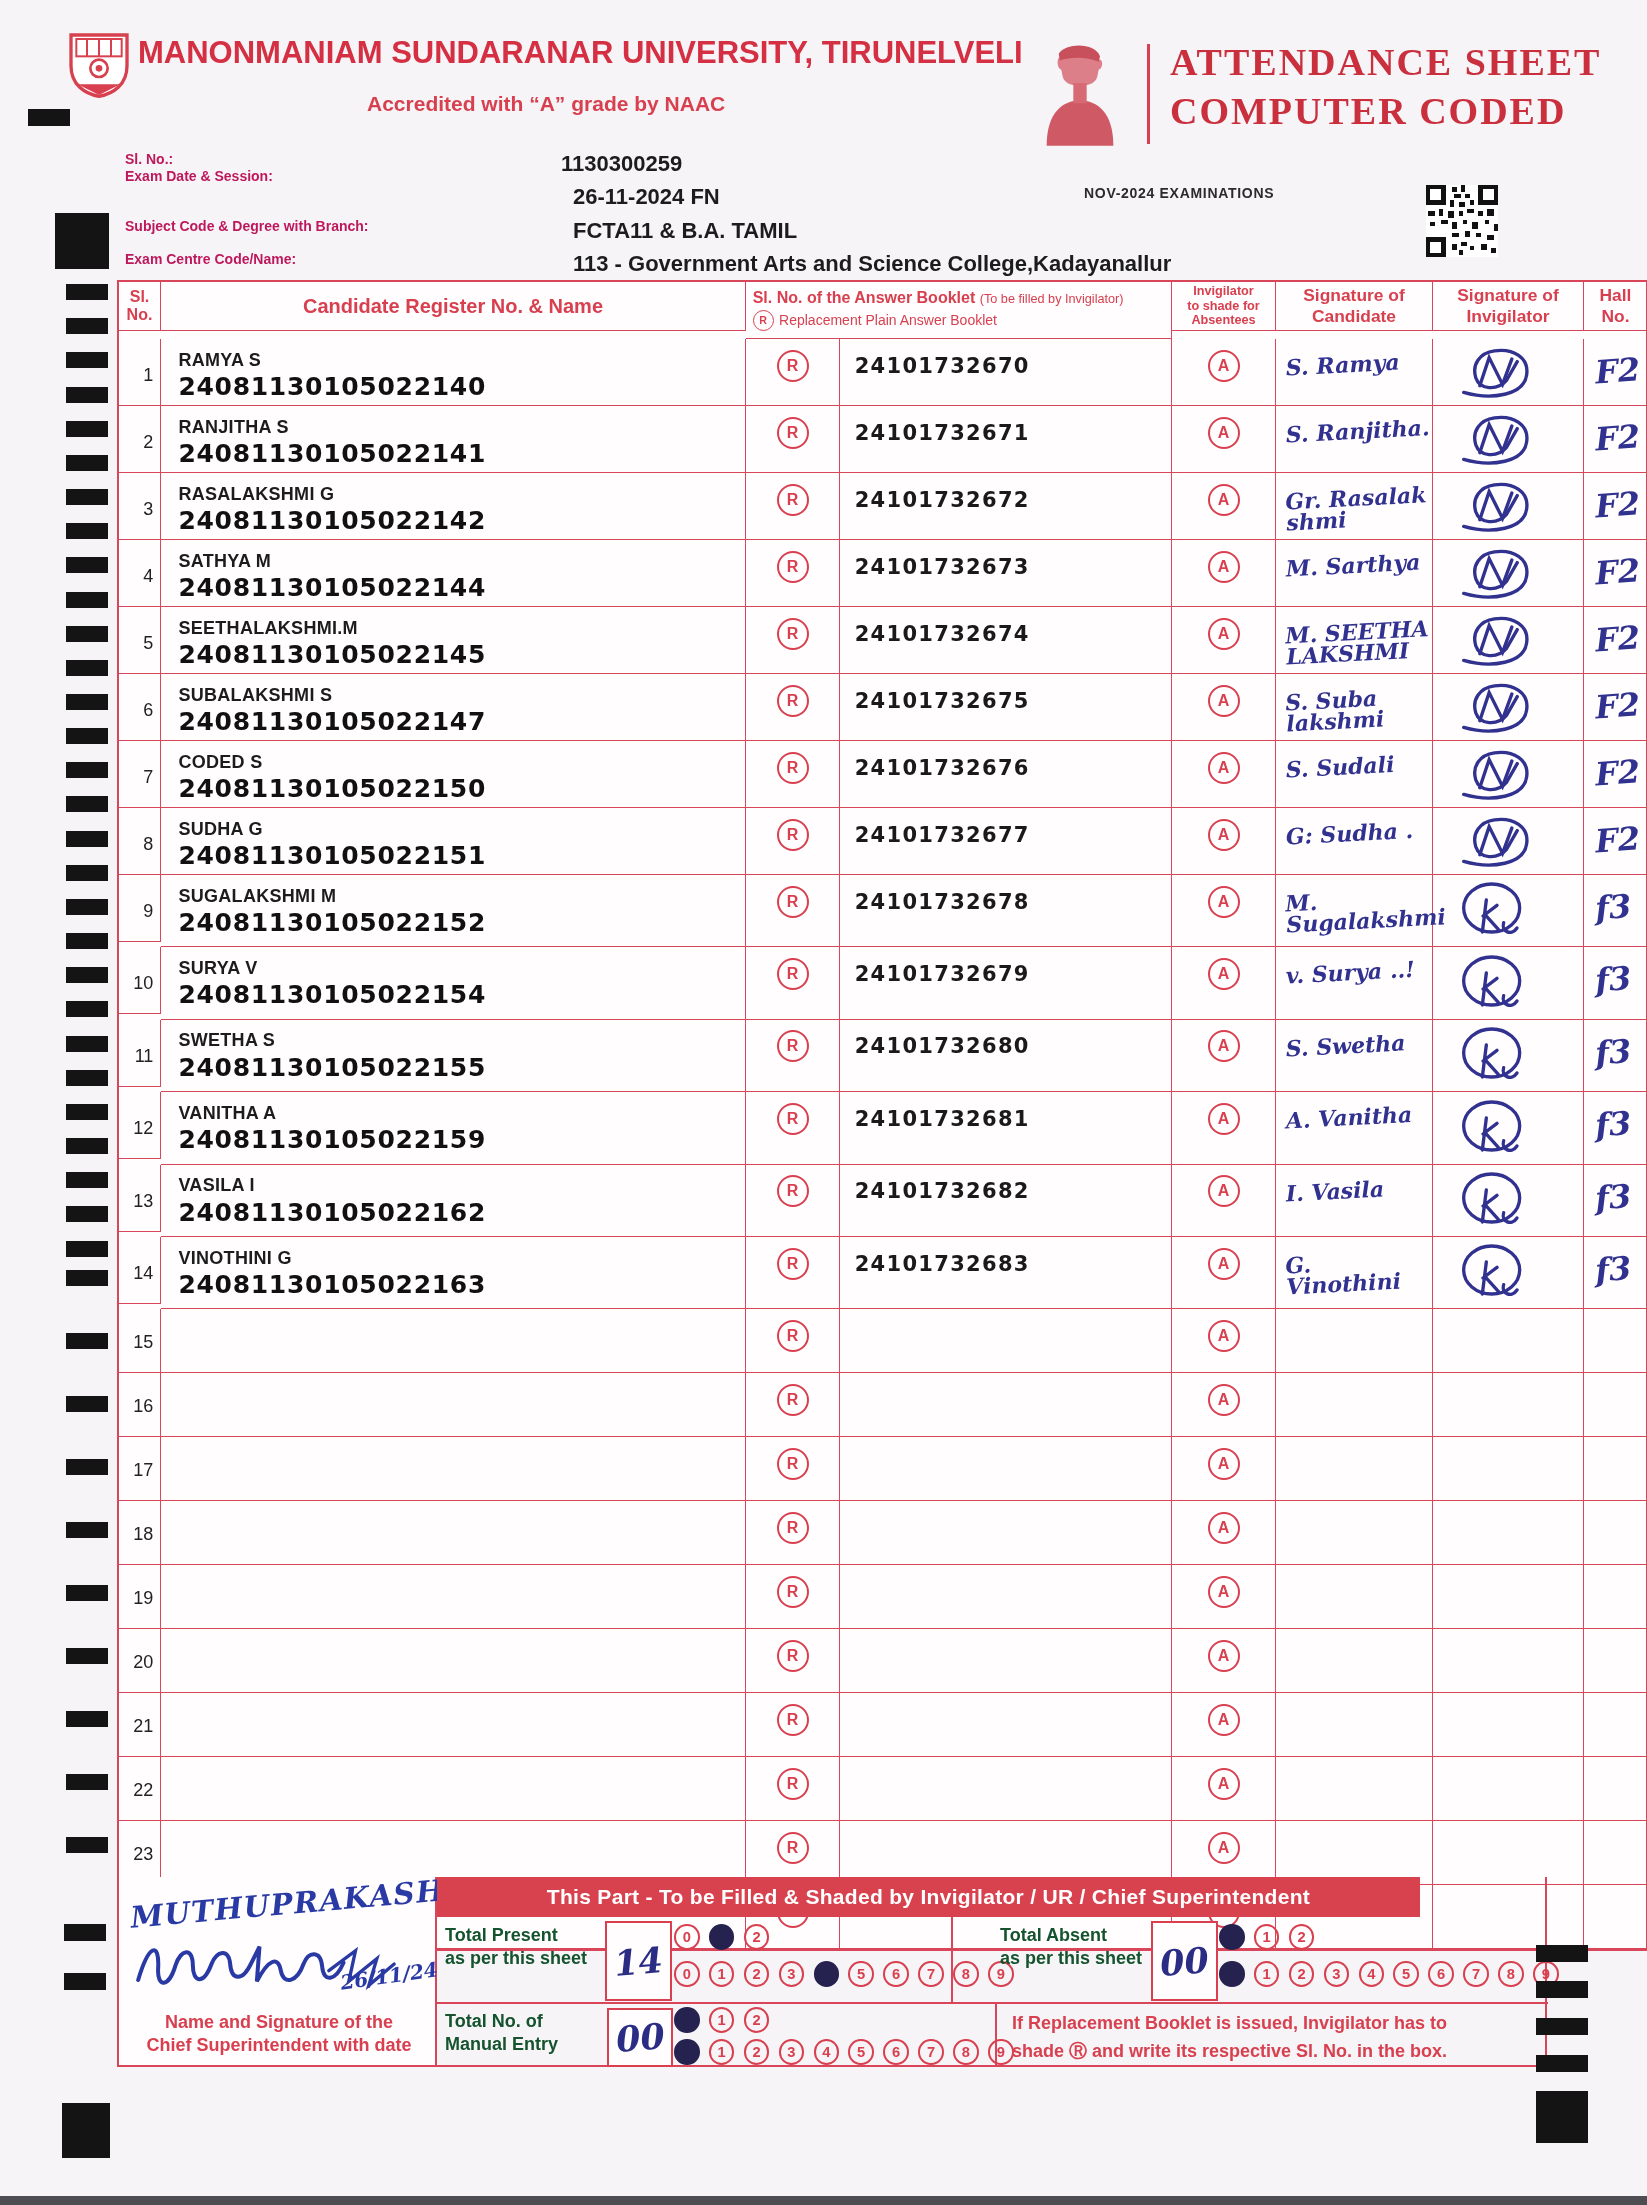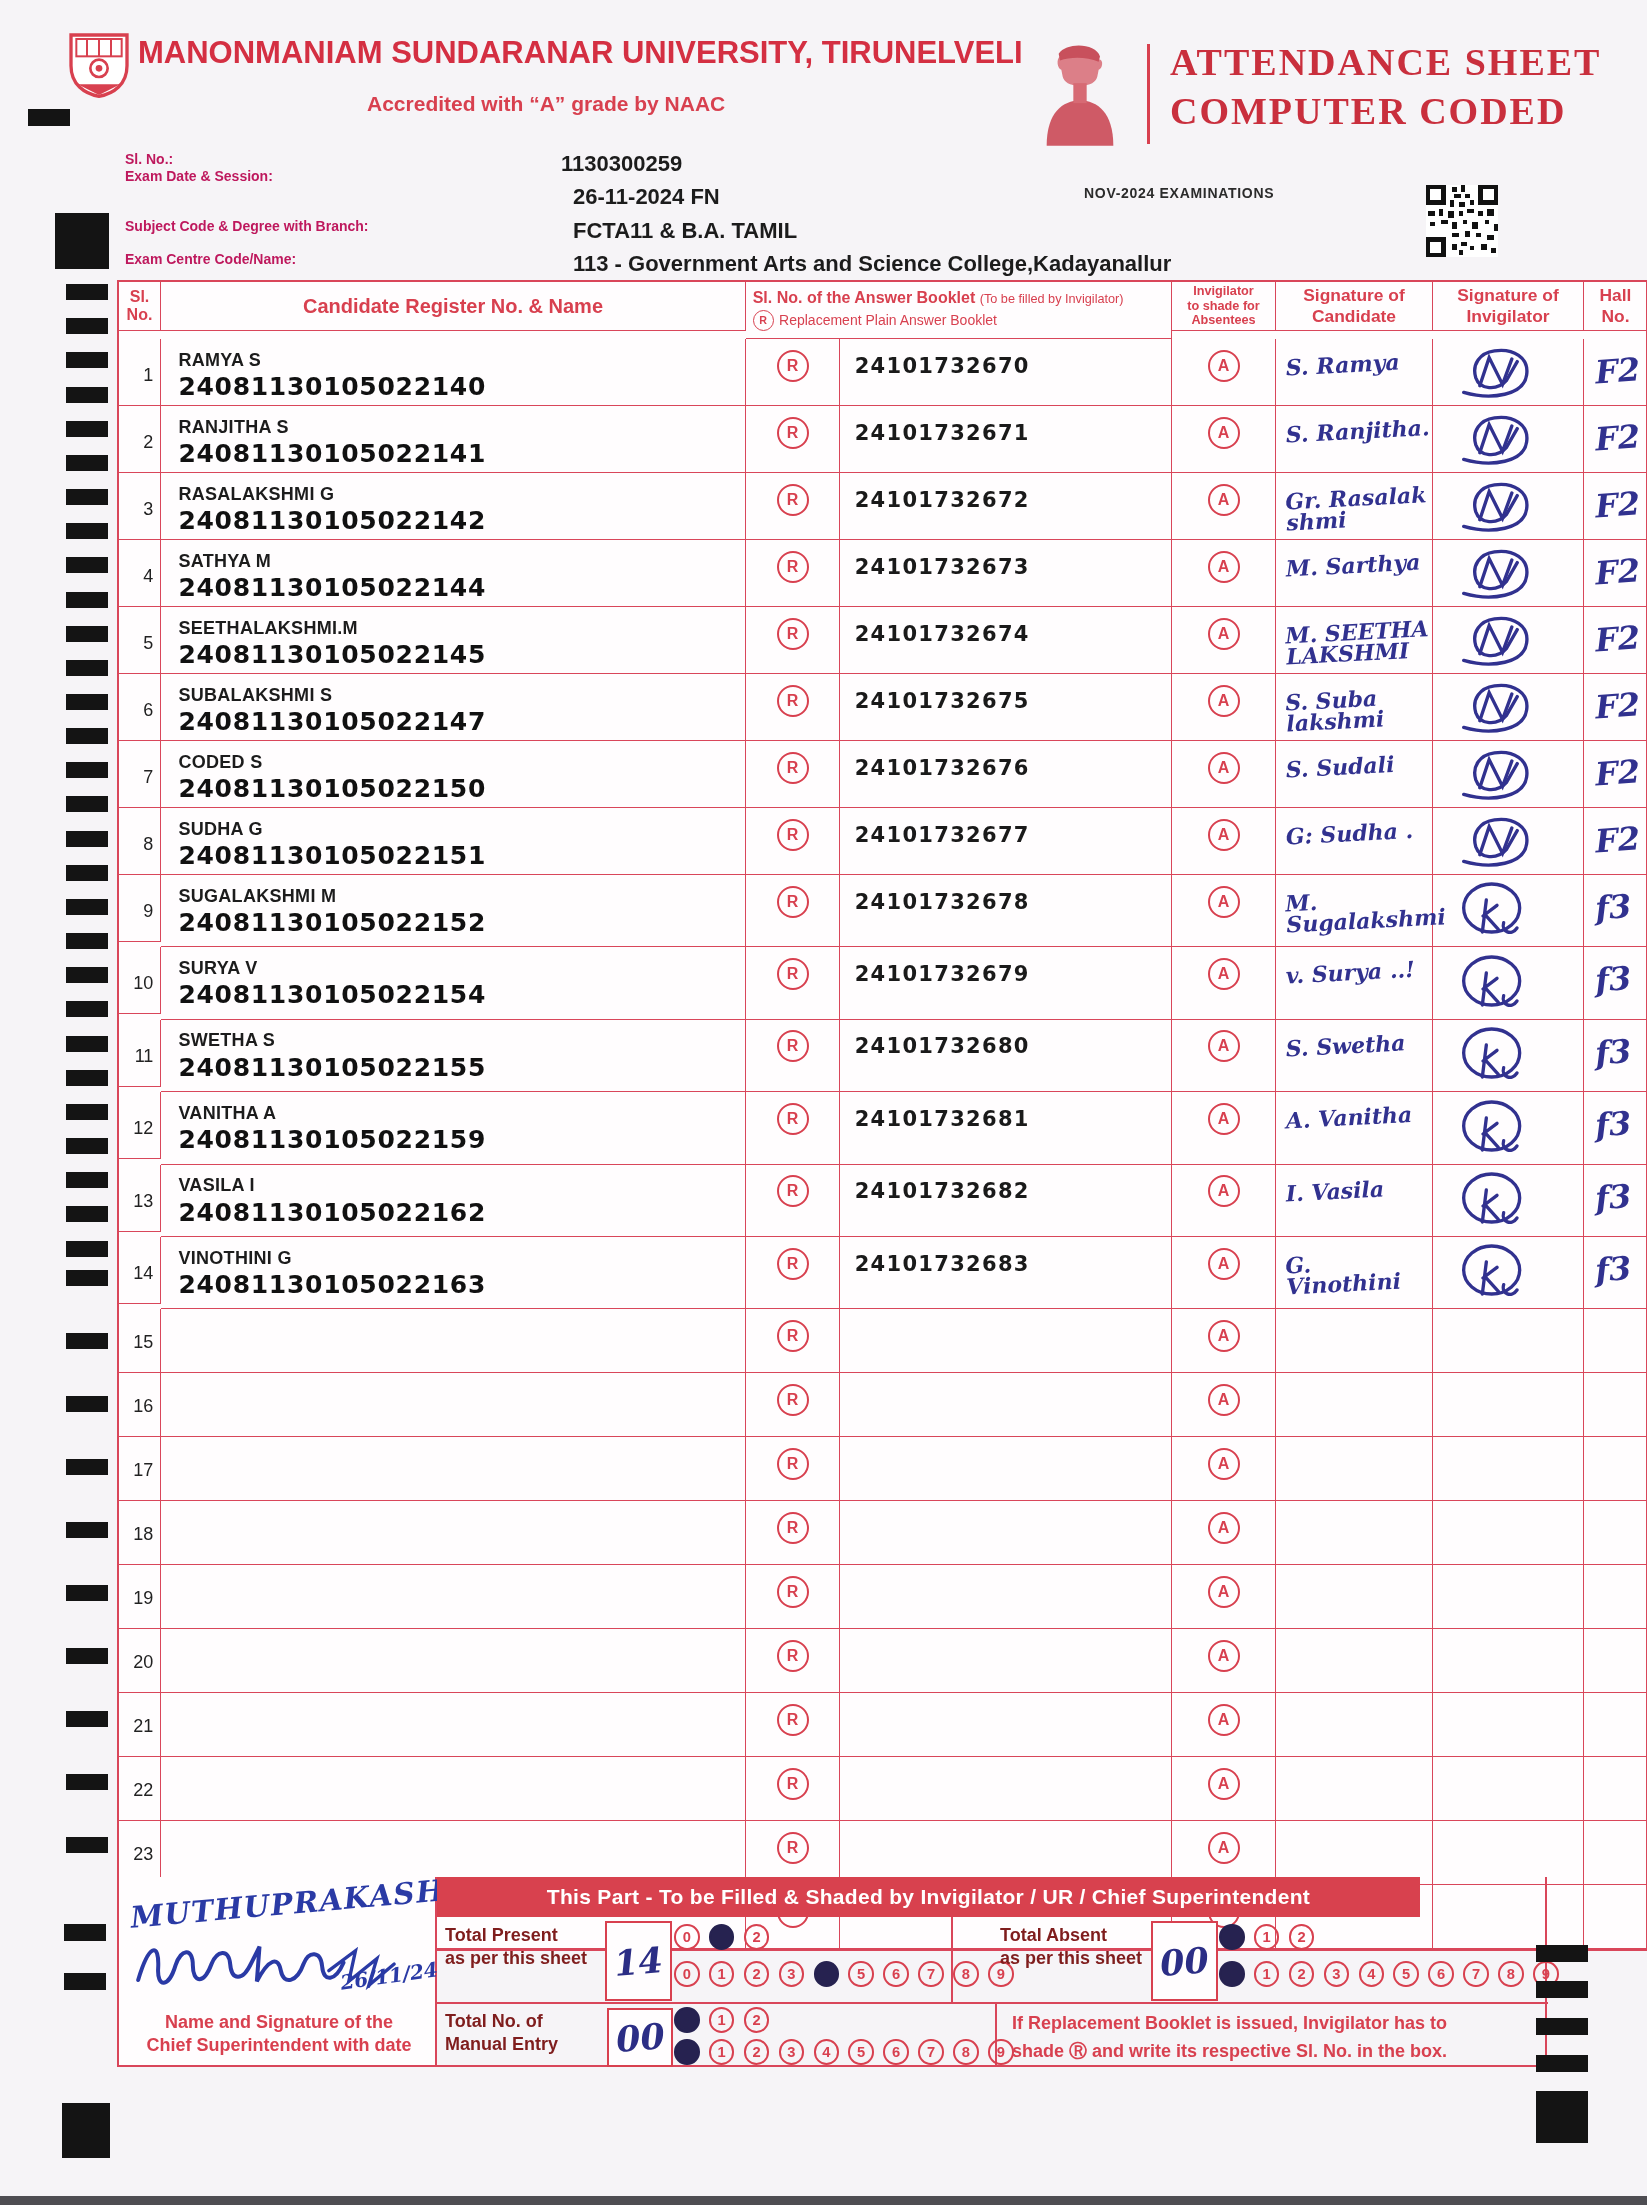--- a/index.html
+++ b/index.html
@@ -52,21 +52,21 @@
       color:#d8404f;font-size:10.7px;font-weight:bold;}
   .hw{font-family:"DejaVu Serif", serif;font-style:italic;color:#31318f;}
   .csign{display:block;font-size:22px;padding:14.7px 0 0 9.4px;transform:rotate(-3deg);
          line-height:0.95;white-space:pre-line;font-weight:bold;}
   .hall-txt{display:block;font-size:32px;padding:13.4px 0 0 10.7px;transform:rotate(-4deg);font-weight:bold;}
   .isign{padding:5.4px 0 0 20px;}
 
   
   .banner{background:#d8414e;color:#ffffff;font-weight:bold;font-size:21px;
           display:flex;align-items:center;justify-content:center;letter-spacing:0.3px;}
-  .counter-label{font-size:18px;font-weight:bold;color:#7f1d1d;line-height:1.25;}
+  .counter-label{font-size:18px;font-weight:bold;color:#14532d;line-height:1.25;}
   .value-box{border:2px solid #d8404f;background:#fffdfe;display:flex;align-items:center;
              justify-content:center;}
   .value-hw{font-family:"DejaVu Serif", serif;font-style:italic;font-weight:bold;
             color:#2b2d85;font-size:35px;transform:rotate(-5deg);}
   .bubble-strip{display:flex;gap:9.4px;}
   .bubble{width:25.5px;height:25.5px;border:2px solid #d8404f;border-radius:50%;
           color:#d8404f;font-size:14.7px;font-weight:bold;display:flex;align-items:center;
           justify-content:center;box-sizing:border-box;}
   .bubble.filled{background:#262250;border-color:#262250;color:transparent;}
   .chief-name{font-family:"DejaVu Serif", serif;font-style:italic;font-weight:bold;

